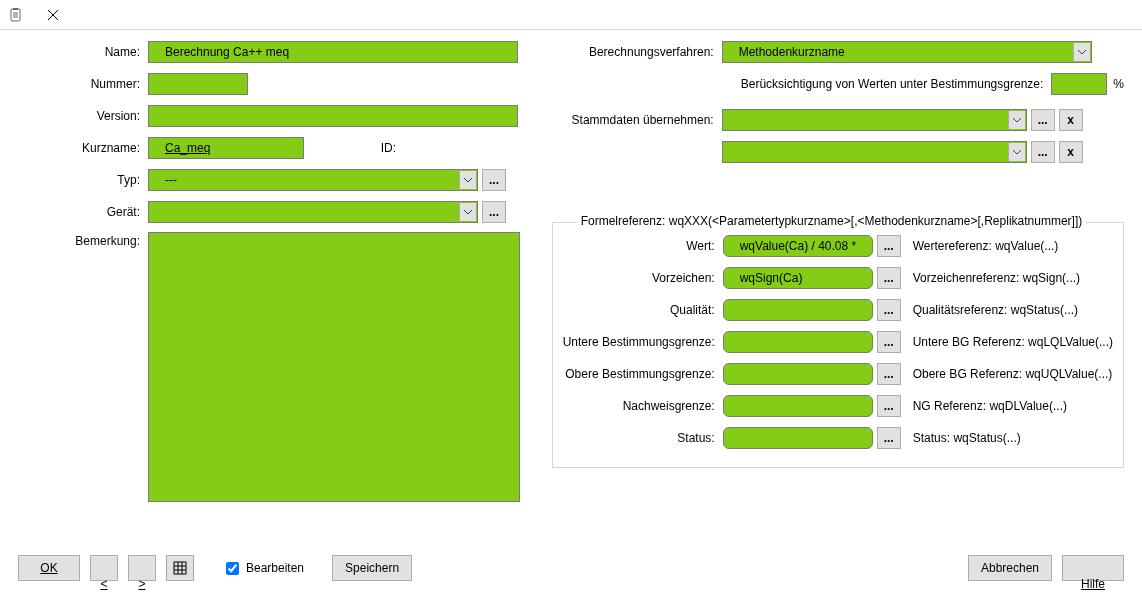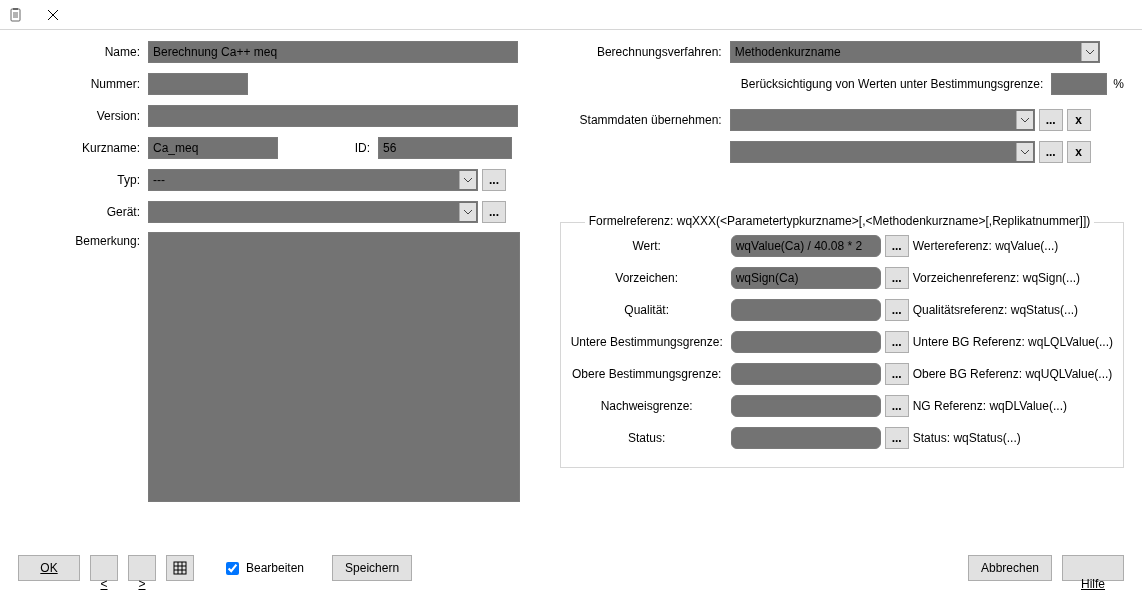--- a/index.html
+++ b/index.html
@@ -54,29 +54,29 @@
     white-space: nowrap;
   }
   .lbl-r {
     width: 170px;
     text-align: right;
     padding-right: 8px;
     white-space: nowrap;
   }
   input[type=text], textarea, select, .combo, .txt {
     border: 1px solid #7a7a7a;
-    background: #737373;
+    background: #84cc16;
     font: inherit;
     height: 22px;
-    padding: 2px 4px;
+    padding: 2px 16px;
   }
   .yellow { background: #ffff7f; }
   .w370 { width: 370px; }
   .w100 { width: 100px; }
-  .w130 { width: 130px; }
+  .w130 { width: 156px; text-decoration: underline; }
   .w330 { width: 330px; }
   .w305 { width: 305px; }
   .w150 { width: 150px; border-radius: 6px; }
   .w60  { width: 56px;  }
   .combo {
     display: inline-flex;
     align-items: center;
     position: relative;
     padding-right: 18px;
   }
@@ -117,26 +117,26 @@
     font-size: 12px;
     white-space: nowrap;
   }
   .frow {
     display: flex;
     align-items: center;
     margin-bottom: 10px;
   }
   .flbl {
     width: 160px;
-    text-align: center;
+    text-align: right;
     padding-right: 8px;
     white-space: nowrap;
   }
   .fhint {
-    margin-left: 4px;
+    margin-left: 12px;
     white-space: nowrap;
   }
   .bottombar {
     position: absolute;
     left: 0; right: 0; bottom: 0;
     height: 48px;
     display: flex;
     align-items: center;
     padding: 0 18px;
     gap: 10px;
@@ -191,21 +191,20 @@
       <input type="text" class="w100" value="" style="">
     </div>
     <div class="row">
       <div class="lbl">Version:</div>
       <input type="text" class="w370" value="" style="">
     </div>
     <div class="row">
       <div class="lbl">Kurzname:</div>
       <input type="text" class="yellow w130" value="Ca_meq" style="">
       <div style="width:100px; text-align:right; padding-right:8px;">ID:</div>
-      <input type="text" style="width: 134px;" value="56">
     </div>
     <div class="row">
       <div class="lbl">Typ:</div>
       <div class="combo w330">
         <span>---</span>
         <span class="caret">
             <svg width="8" height="5">
               <polyline points="0,0 4,4 8,0" fill="none" stroke="#444"></polyline>
             </svg>
           </span>

